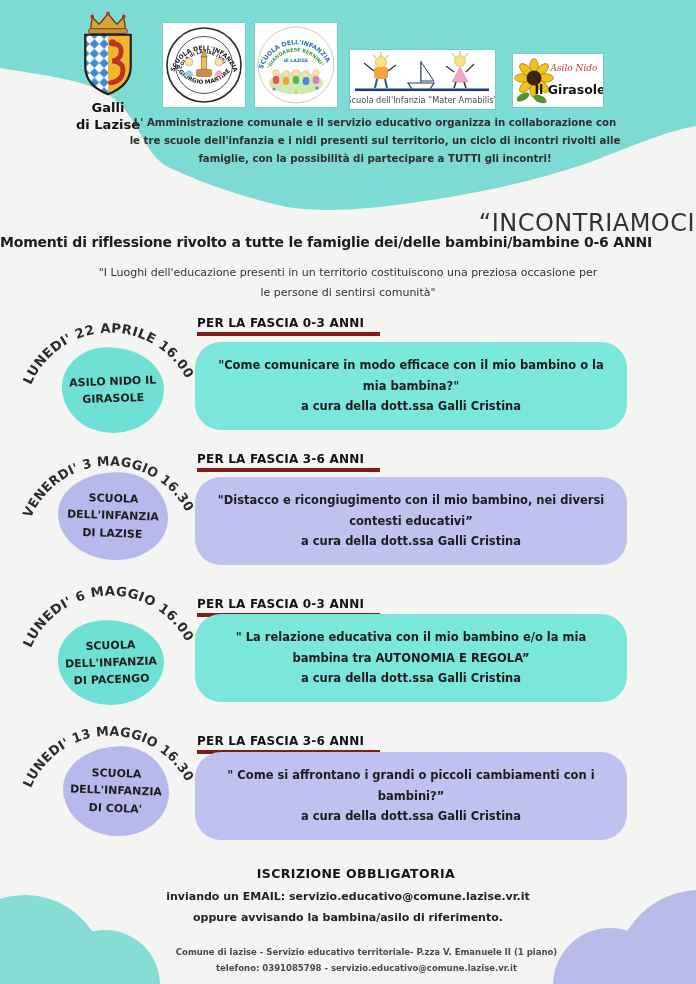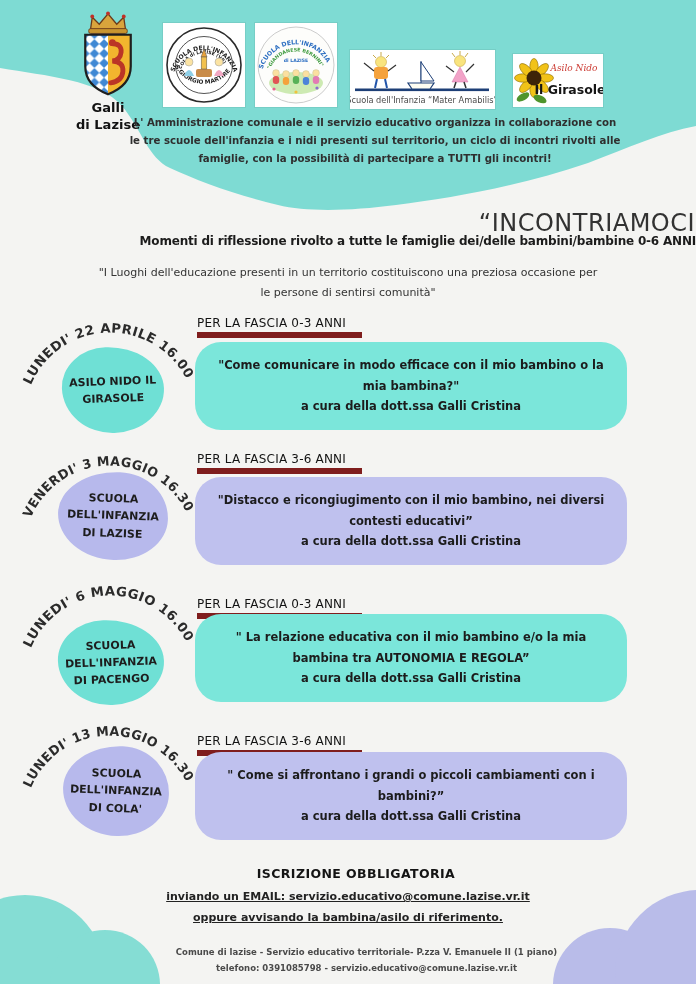--- a/index.html
+++ b/index.html
@@ -18,47 +18,47 @@
   .logo1 { left:163px; top:23px; width:82px; height:84px; }
   .logo2 { left:255px; top:23px; width:82px; height:84px; }
   .logo3 { left:350px; top:50px; width:145px; height:59px; }
   .logo4 { left:513px; top:54px; width:90px; height:53px; }
   .intro { position:absolute; left:128px; top:114px; width:494px; margin:0;
            text-align:center; font-size:10.2px; font-weight:600; line-height:1.75; color:#2f2f2f; }
 
   
   .title { position:absolute; left:0; top:197px; width:100%; margin:12px; text-align:right;
            font-size:24px; font-weight:normal; letter-spacing:0.5px; color:#323232; }
-  .subtitle { position:absolute; left:0; top:234px; width:100%; margin:0; text-align:right;
-              font-size:12px; font-weight:bold; letter-spacing:-0.2px; white-space:nowrap; color:#1c1c1c; }
+  .subtitle { position:absolute; left:0; top:234px; width:100%; margin:0; text-align:left;
+              font-size:14px; font-weight:bold; letter-spacing:-0.2px; white-space:nowrap; color:#1c1c1c; }
   .quote { position:absolute; left:98px; top:263px; width:500px; margin:0; text-align:center;
            font-size:11px; font-weight:500; line-height:1.85; color:#333; }
 
   
   .event { position:absolute; left:0; width:696px; height:150px; }
   .arcsvg { position:absolute; left:10px; top:0; }
   .arctext { font-size:13px; font-weight:bold; fill:#2b2b2b; letter-spacing:0.4px; }
   .blob { position:absolute; display:flex; align-items:center; justify-content:center;
           text-align:center; font-weight:bold; font-size:11px; line-height:1.55;
           color:#1d1d1d; padding:4px; box-sizing:border-box; }
   .blob.teal { background:#6fe0d5; border-radius:44% 56% 50% 50% / 46% 50% 50% 54%; transform:rotate(-2deg); }
   .blob.lav  { background:#b7b9ec; border-radius:55% 45% 48% 52% / 48% 52% 48% 52%; transform:rotate(2deg); }
-  .agegroup { position:absolute; left:197px; font-size:12px; font-weight:normal; color:#131313;
-              border-bottom:6px solid #7f1d1d; padding:0 16px 2px 0; letter-spacing:0.2px; }
+  .agegroup { position:absolute; left:197px; font-size:12px; font-weight:bold; color:#131313;
+              border-bottom:4px solid #7f1d1d; padding:0 16px 2px 0; letter-spacing:0.2px; }
   .card { position:absolute; left:195px; width:432px; min-height:88px; border-radius:26px;
           display:flex; flex-direction:column; justify-content:center; box-sizing:border-box;
           padding:10px 16px; text-align:center; }
   .card.teal { background:#7be6da; }
   .card.lav  { background:#bfc1ee; }
   .card p { margin:0; font-size:11.5px; font-weight:600; line-height:1.8; color:#1c1c1c; }
 
   
   .registration { position:absolute; left:0; top:866px; width:100%; text-align:center; z-index:3; }
   .reg-head { font-size:12.5px; font-weight:bold; letter-spacing:0.4px; color:#141414; margin:0 0 9px 16px; }
-  .reg-line { font-size:11px; font-weight:600; color:#222; margin:0 0 8px 0;text-decoration:underline; }
+  .reg-line { font-size:11px; font-weight:600; color:#222; margin:0 0 8px 0; }
   .footer { position:absolute; left:0; top:944px; width:100%; text-align:center; z-index:3; }
   .footer div { font-size:8.5px; font-weight:600; color:#4a4a4a; line-height:1.9;padding-left:37px; }
 
   .corner { position:absolute; border-radius:50%; z-index:1; }
   .c-bl1 { left:-55px; top:895px; width:160px; height:160px; background:#85ddd4; }
   .c-bl2 { left:50px;  top:930px; width:110px; height:110px; background:#85ddd4; }
   .c-br1 { left:553px; top:928px; width:114px; height:114px; background:#b9bce9; }
   .c-br2 { left:615px; top:890px; width:170px; height:170px; background:#b9bce9; }
 </style>
 </head>

